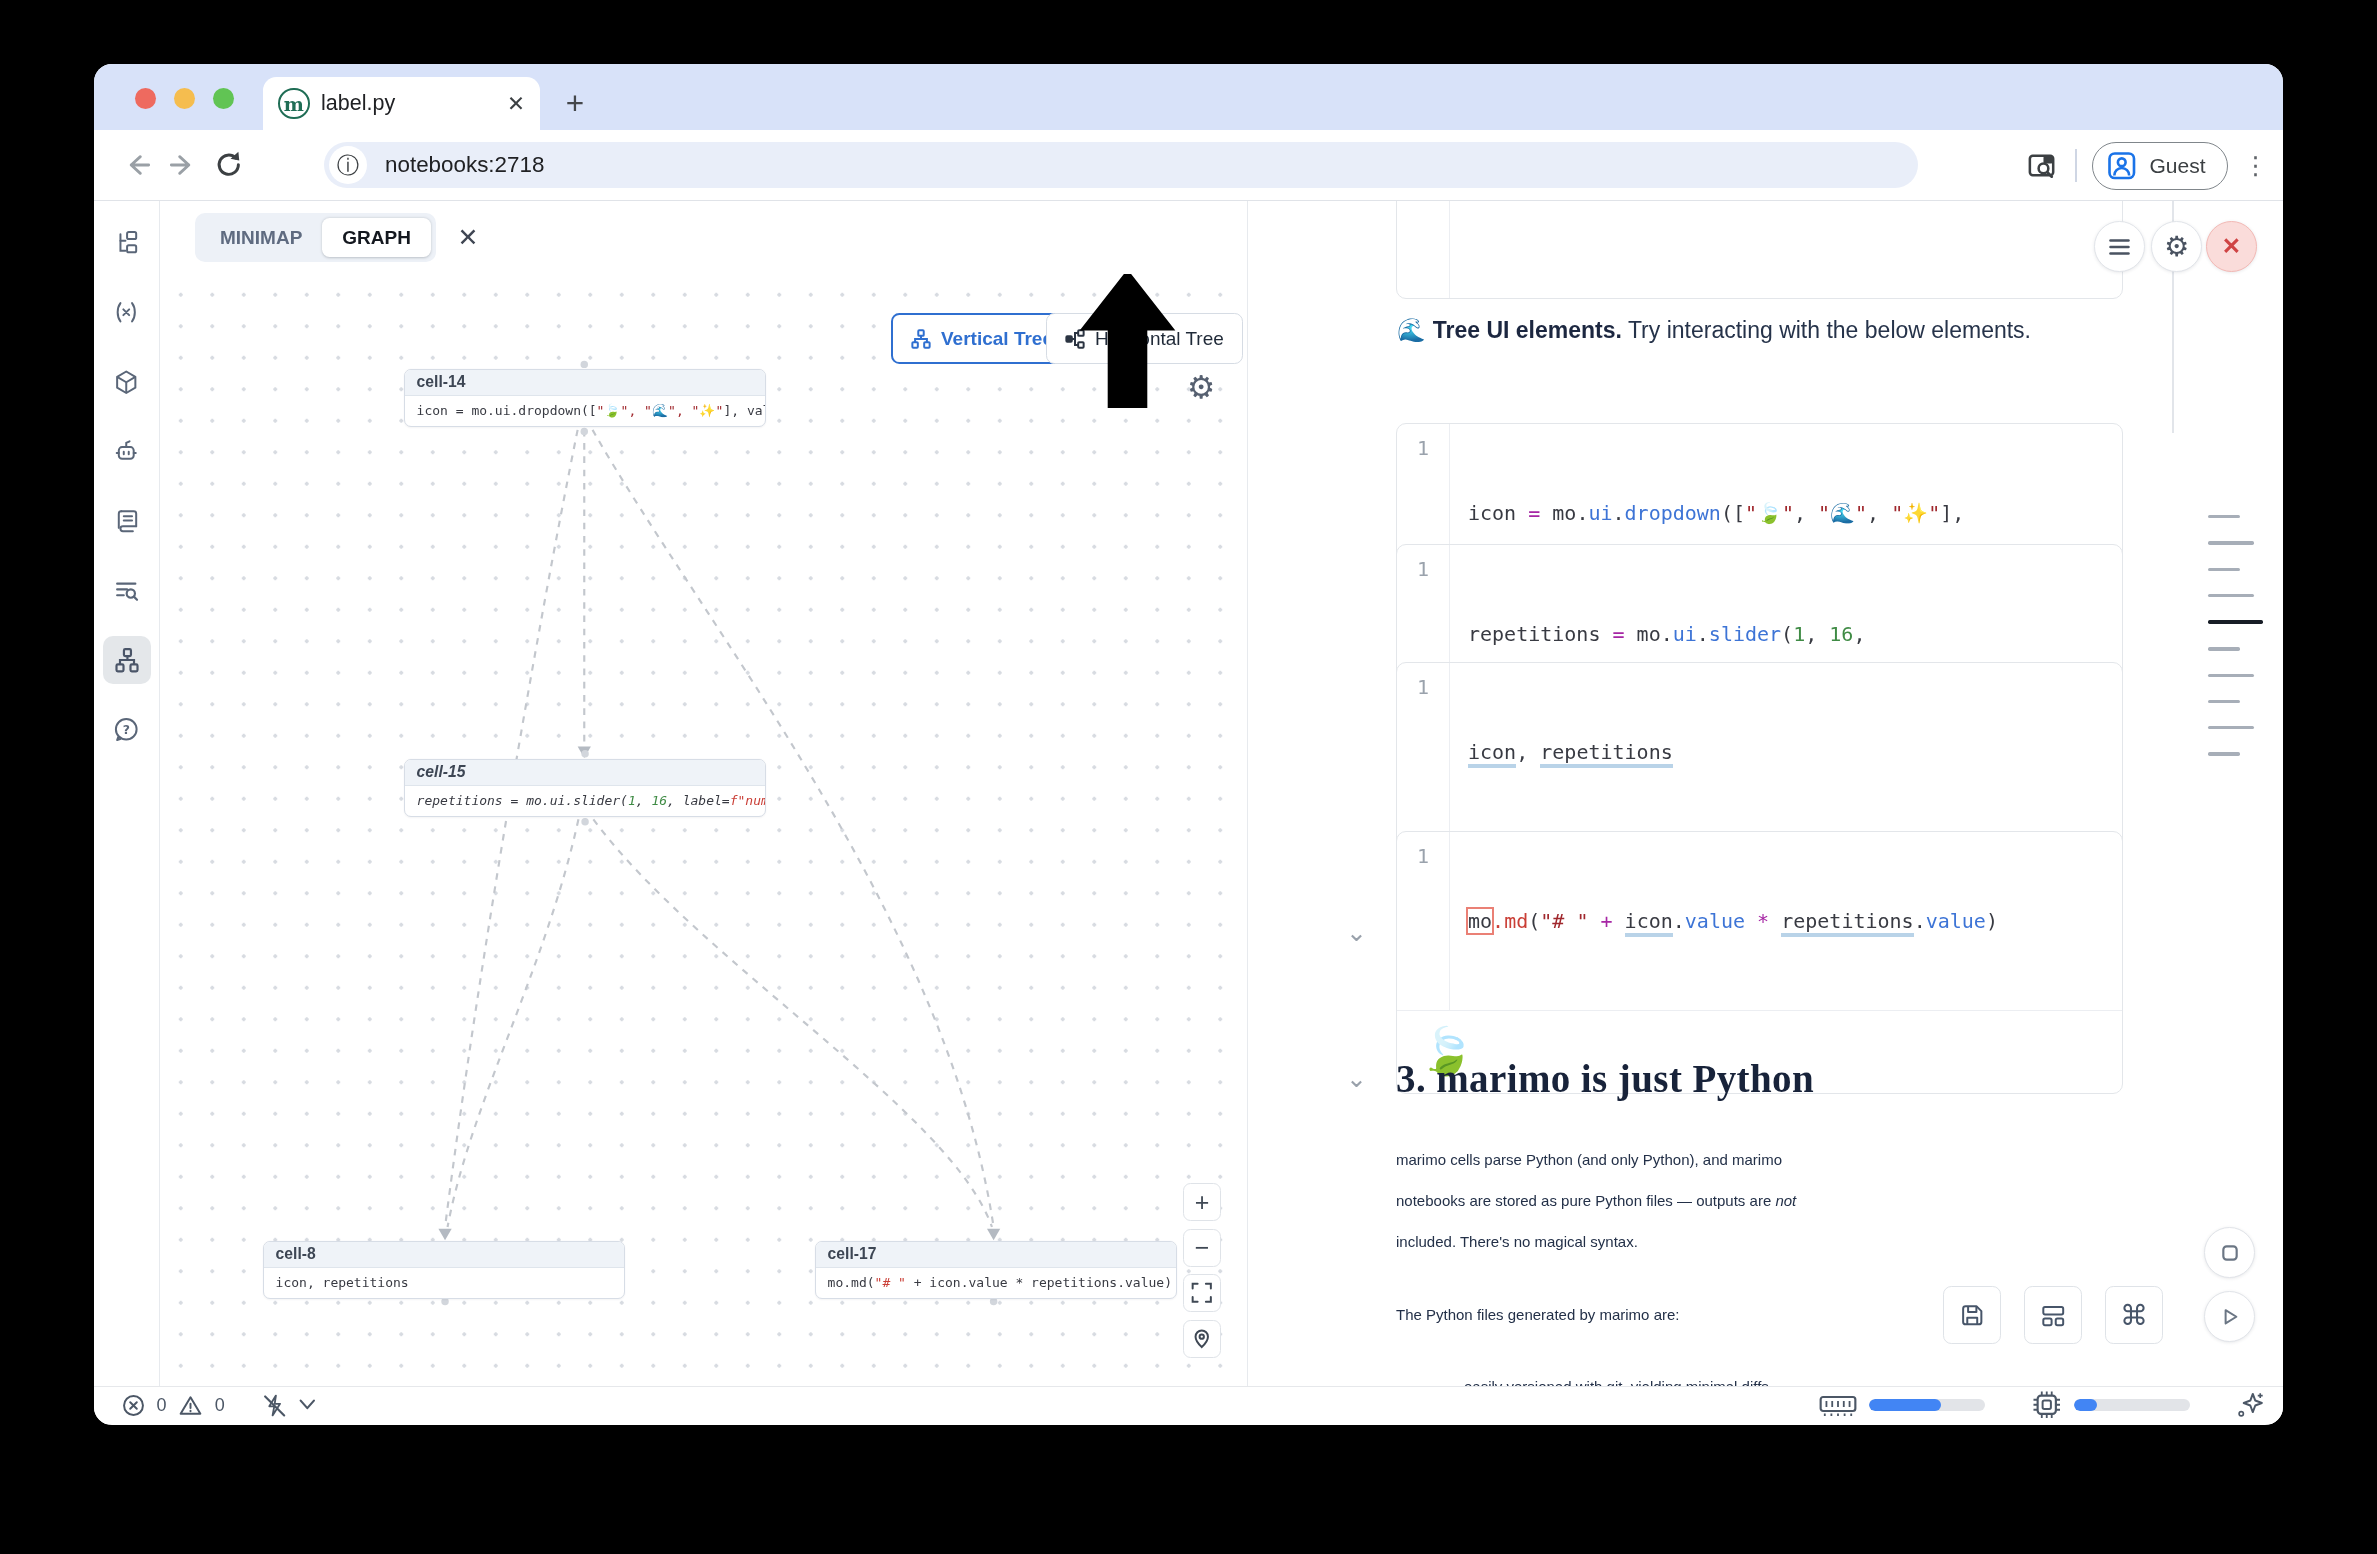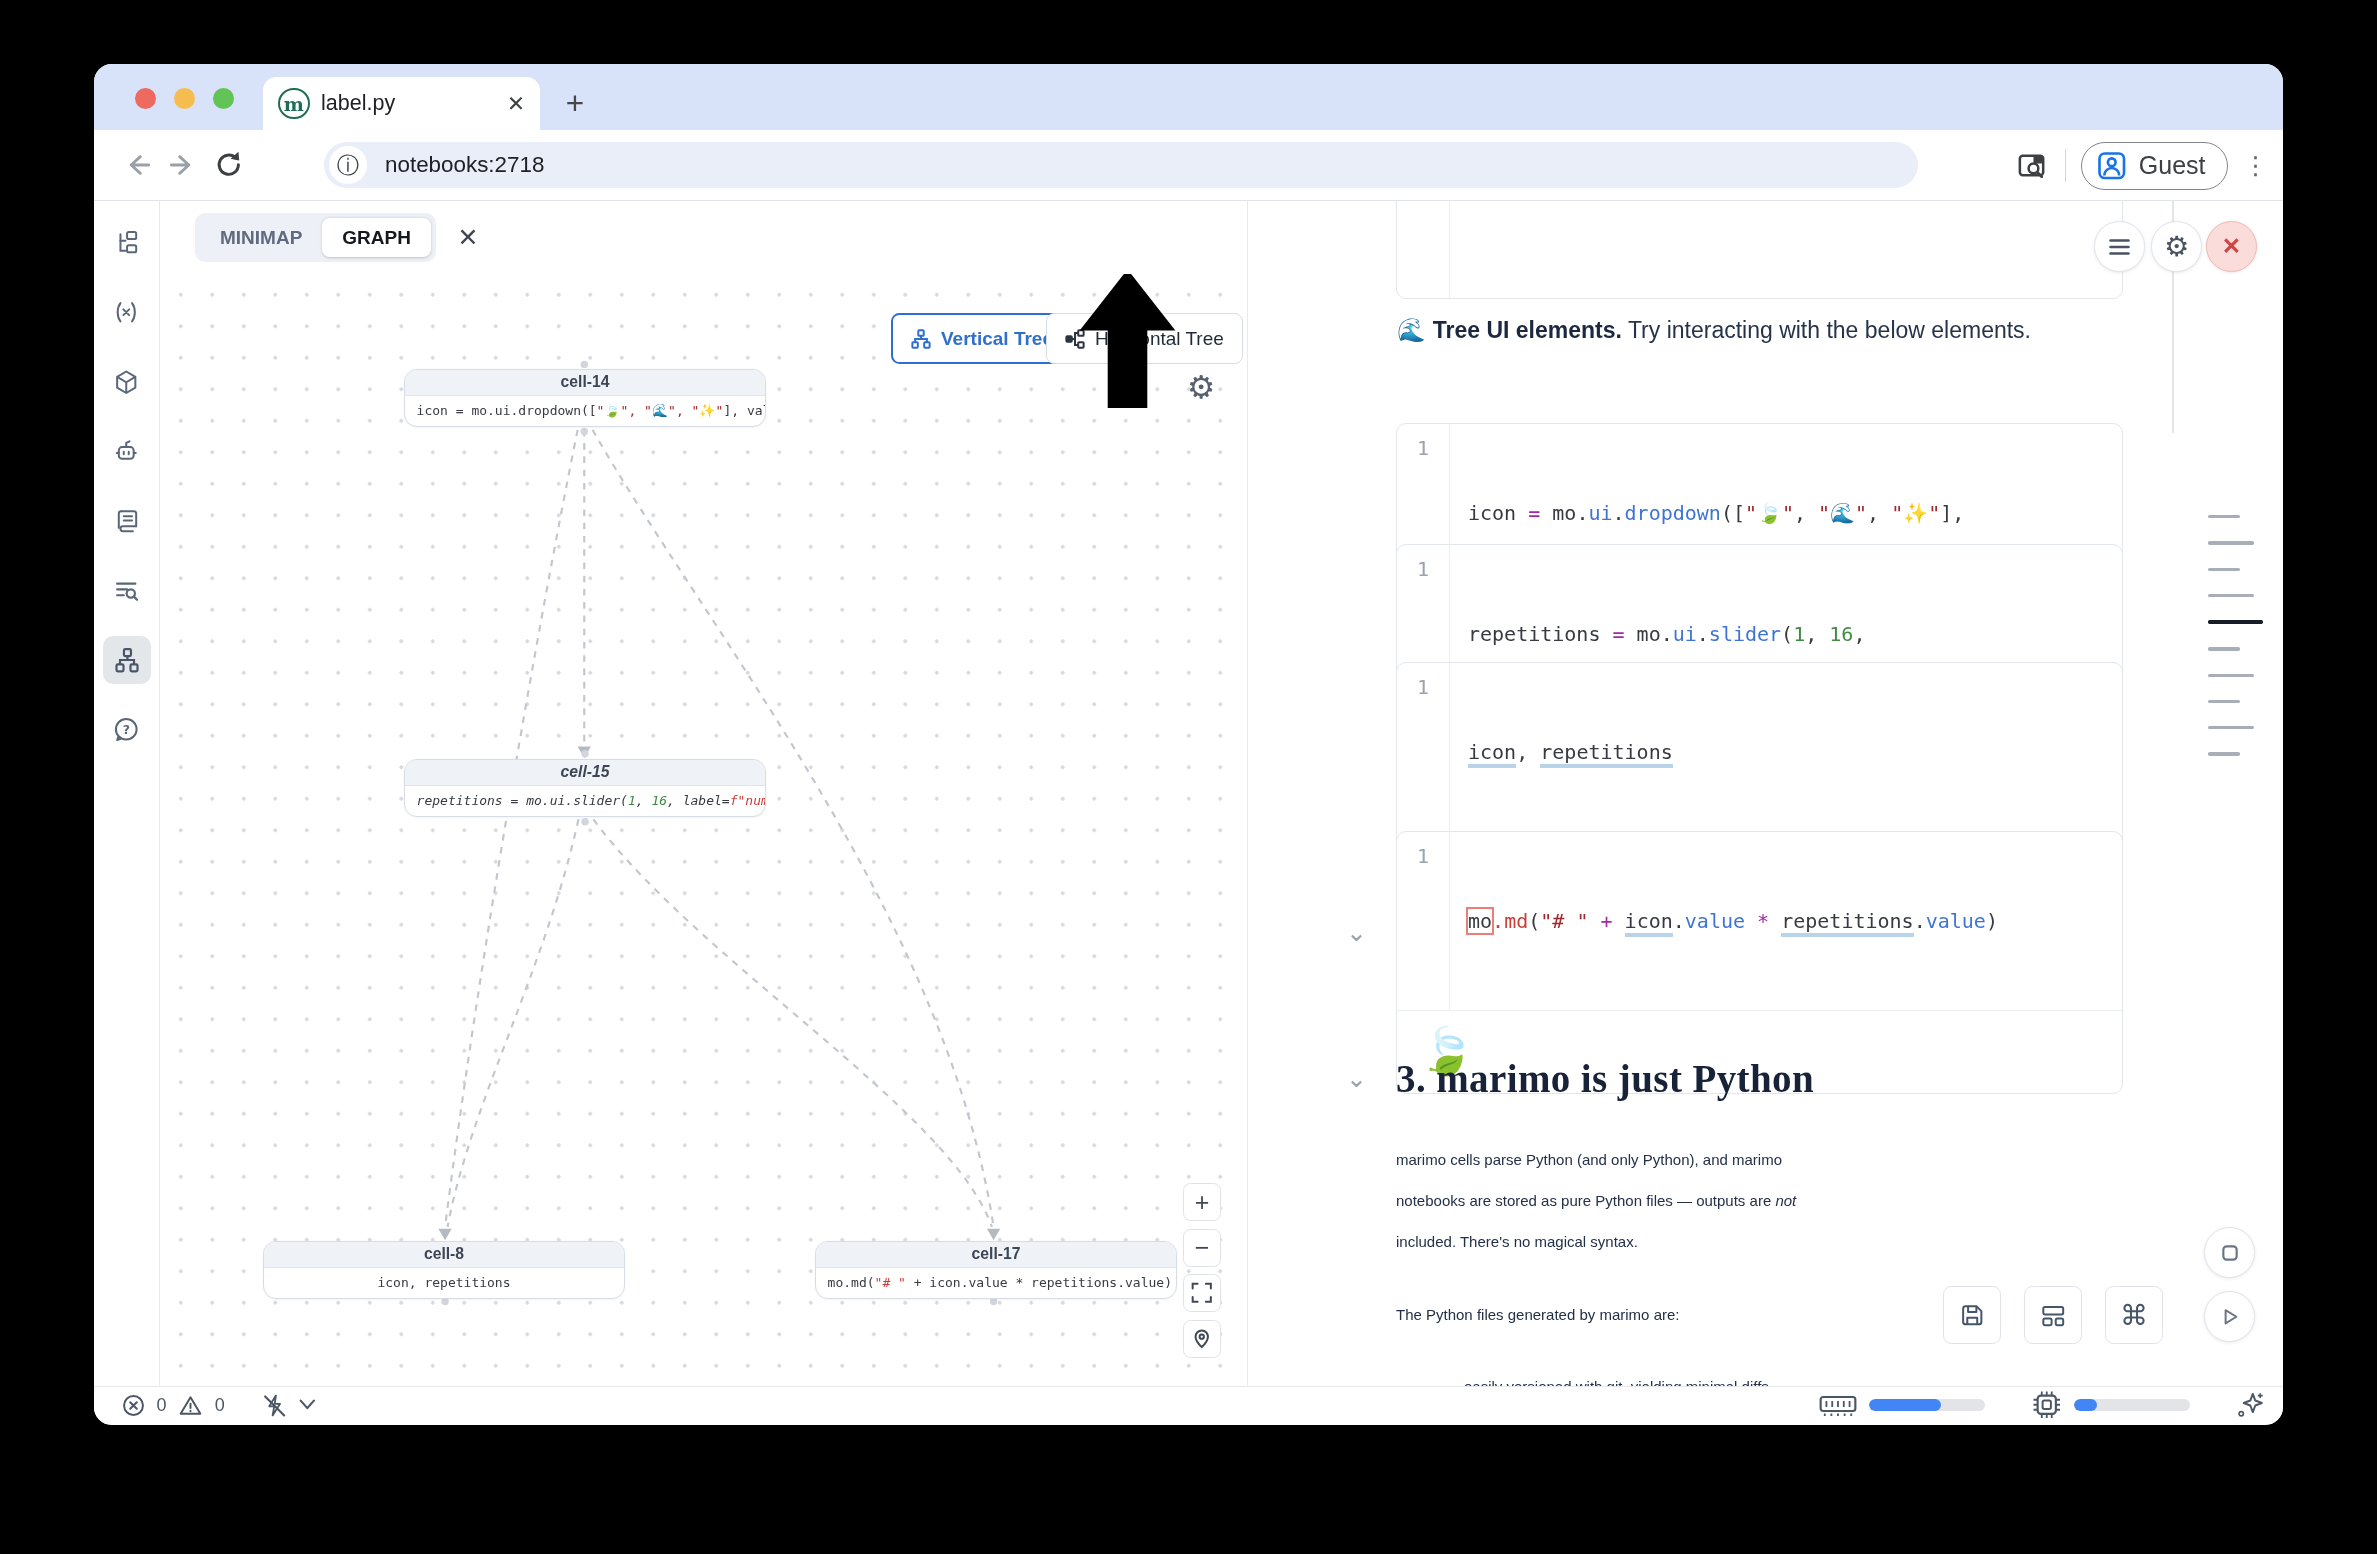--- a/index.html
+++ b/index.html
@@ -20,21 +20,21 @@
 
   
   .toolbar { position:relative; height:71px; background:#fff; border-bottom:0.8px solid #e0e3e8; display:flex; align-items:center; }
   .nav-ic { width:46px; height:46px; display:flex; align-items:center; justify-content:center; }
   .urlbar { position:absolute; left:230px; top:12.4px; width:1594px; height:46px; background:#e9eef9; border-radius:23px; display:flex; align-items:center; }
   .url-info { width:38px; height:38px; background:#fff; border-radius:50%; margin-left:5px; display:flex; align-items:center; justify-content:center; font-size:22.4px; color:#3c4043; }
   .url-text { margin-left:18px; font-size:22.4px; color:#202124; }
   .tb-right { position:absolute; right:15px; top:0; height:71px; display:flex; align-items:center; gap:15px; }
   .vdiv { width:1.7px; height:33px; background:#cfd6e4; }
   .guest { display:flex; align-items:center; gap:11.6px; border:1.7px solid #80868b; border-radius:24px; height:48px; padding:0 21.5px 0 13.3px; }
-  .guest-label { font-size:25px; color:#3c4043; }
+  .guest-label { font-size:21px; color:#3c4043; }
   .dots { font-size:25px; color:#5f6368; letter-spacing:0; }
 
   
   .content { position:relative; display:flex; height:1185px; background:#fff; }
 
   .side { width:66px; border-right:1.7px solid #e7eaee; display:flex; flex-direction:column; align-items:center; padding-top:18px; gap:21.5px; }
   .side .s-item { width:48px; height:48px; border-radius:10px; display:flex; align-items:center; justify-content:center; }
   .side .s-item.active { background:#e4e7ea; }
 
   .dep { width:1088px; border-right:1.7px solid #e7eaee; display:flex; flex-direction:column; }
@@ -44,21 +44,21 @@
   .seg-item { font-size:19px; font-weight:bold; color:#5f6b80; padding:8.3px 20px; border-radius:7.5px; }
   .seg-item.active { background:#fff; color:#14181f; box-shadow:0 0.8px 2.5px rgba(40,50,60,.25); }
   .dep-close { font-size:25px; color:#3f4653; }
 
   .canvas { position:relative; flex:1; background-image:radial-gradient(#d7dbe1 1.9px, transparent 1.9px); background-size:31.5px 31.5px; background-position:5px 5px; overflow:hidden; }
 
   .tree-btn { position:absolute; height:51px; border-radius:8.3px; background:#fff; display:flex; align-items:center; gap:10px; padding:0 18px; font-size:19px; }
   .tree-btn.blue { border:2.1px solid #2f6fd0; color:#2f6fd0; font-weight:bold; }
   .tree-btn.plain { border:1.7px solid #d6dce4; color:#1f2937; }
 
-  .gnode { position:absolute; width:362px; border:1.7px solid #d7dde6; border-radius:13px; background:#fff; overflow:hidden; box-shadow:0 0.8px 1.7px rgba(60,70,90,.06);text-align:center; }
+  .gnode { position:absolute; width:362px; border:1.7px solid #d7dde6; border-radius:7px; background:#fff; overflow:hidden; box-shadow:0 0.8px 1.7px rgba(60,70,90,.06); }
   .gnode-h { background:#eff3f8; border-bottom:1.7px solid #dfe5ec; padding:3.3px 11.6px; font-size:15.7px; font-weight:bold; color:#3d4654; }
   .gnode-b { padding:7.5px 11.6px; font-family:"DejaVu Sans Mono", monospace; font-size:13px; white-space:nowrap; overflow:hidden; color:#5b6573; }
 
   .zcol { position:absolute; left:1023px; top:909px; display:flex; flex-direction:column; gap:7.5px; }
   .zbtn { width:38px; height:38px; background:#fff; border:1.7px solid #dfe3e8; border-radius:7.5px; display:flex; align-items:center; justify-content:center; font-size:25px; color:#3f4854; }
 
   .gear-glyph { font-size:31.5px; color:#566070; line-height:1; font-family:"DejaVu Sans", sans-serif; }
 
   
   .nb { position:relative; flex:1; overflow:hidden; background:#fff; }

